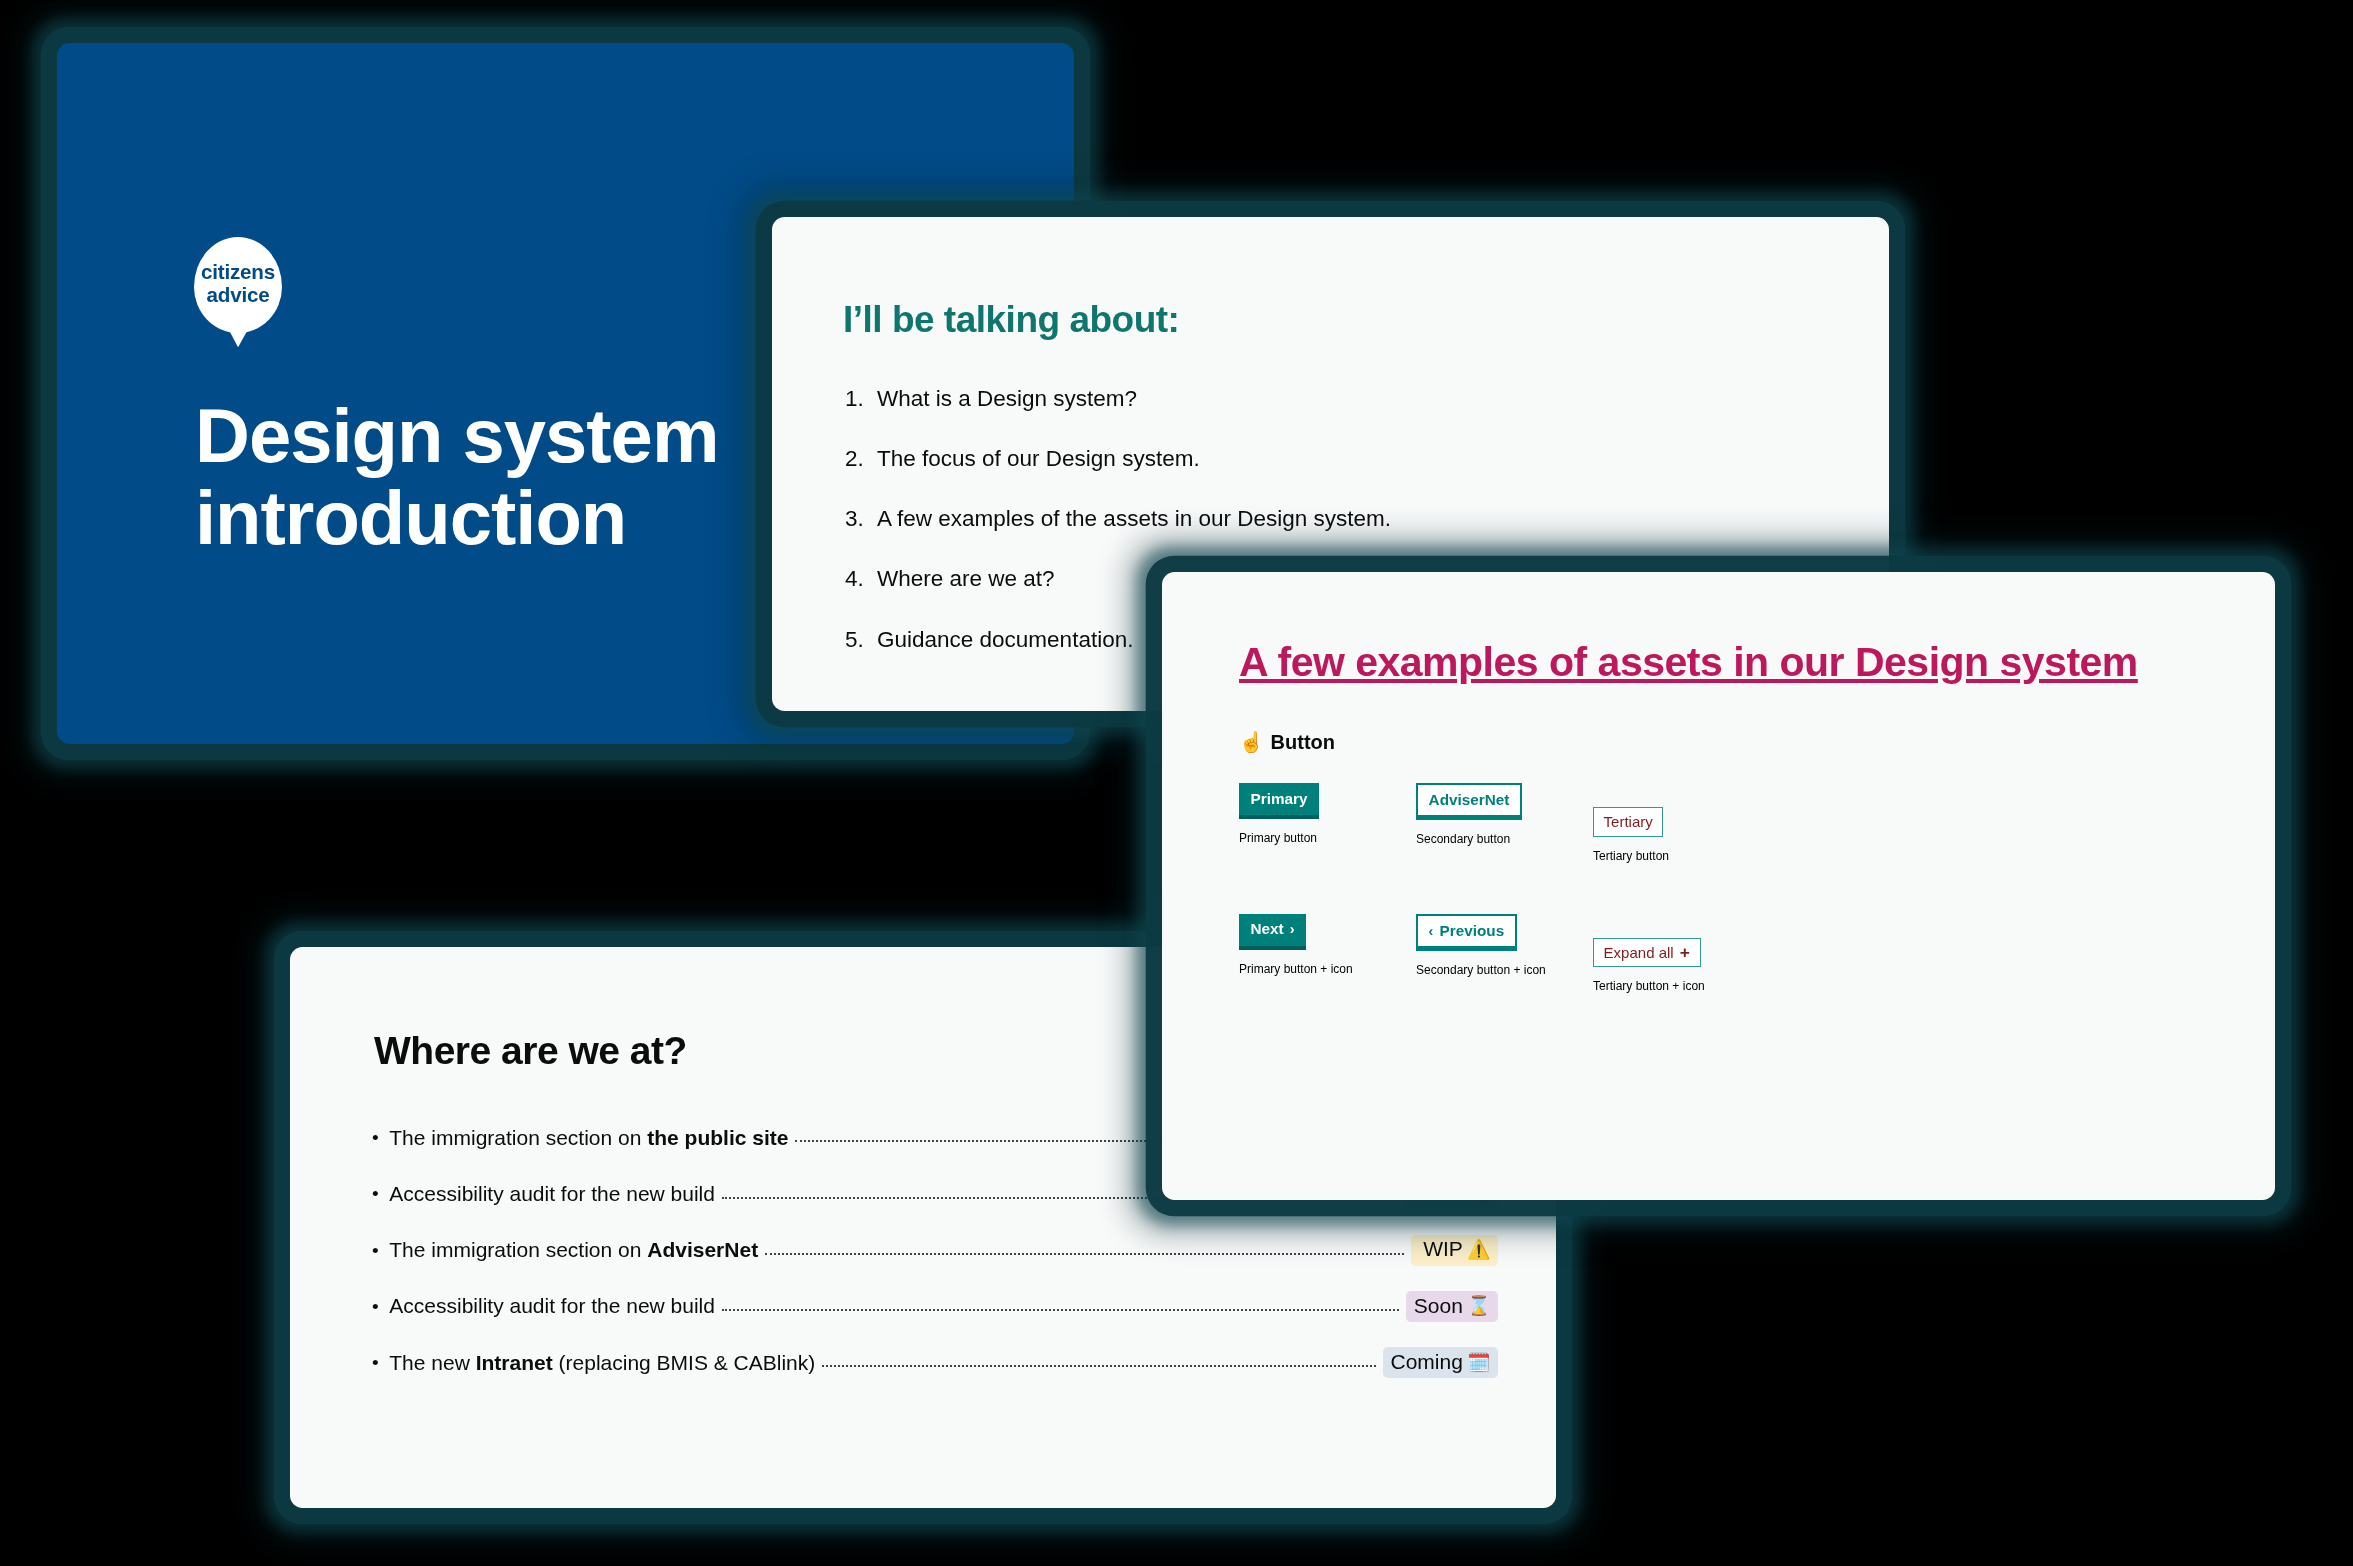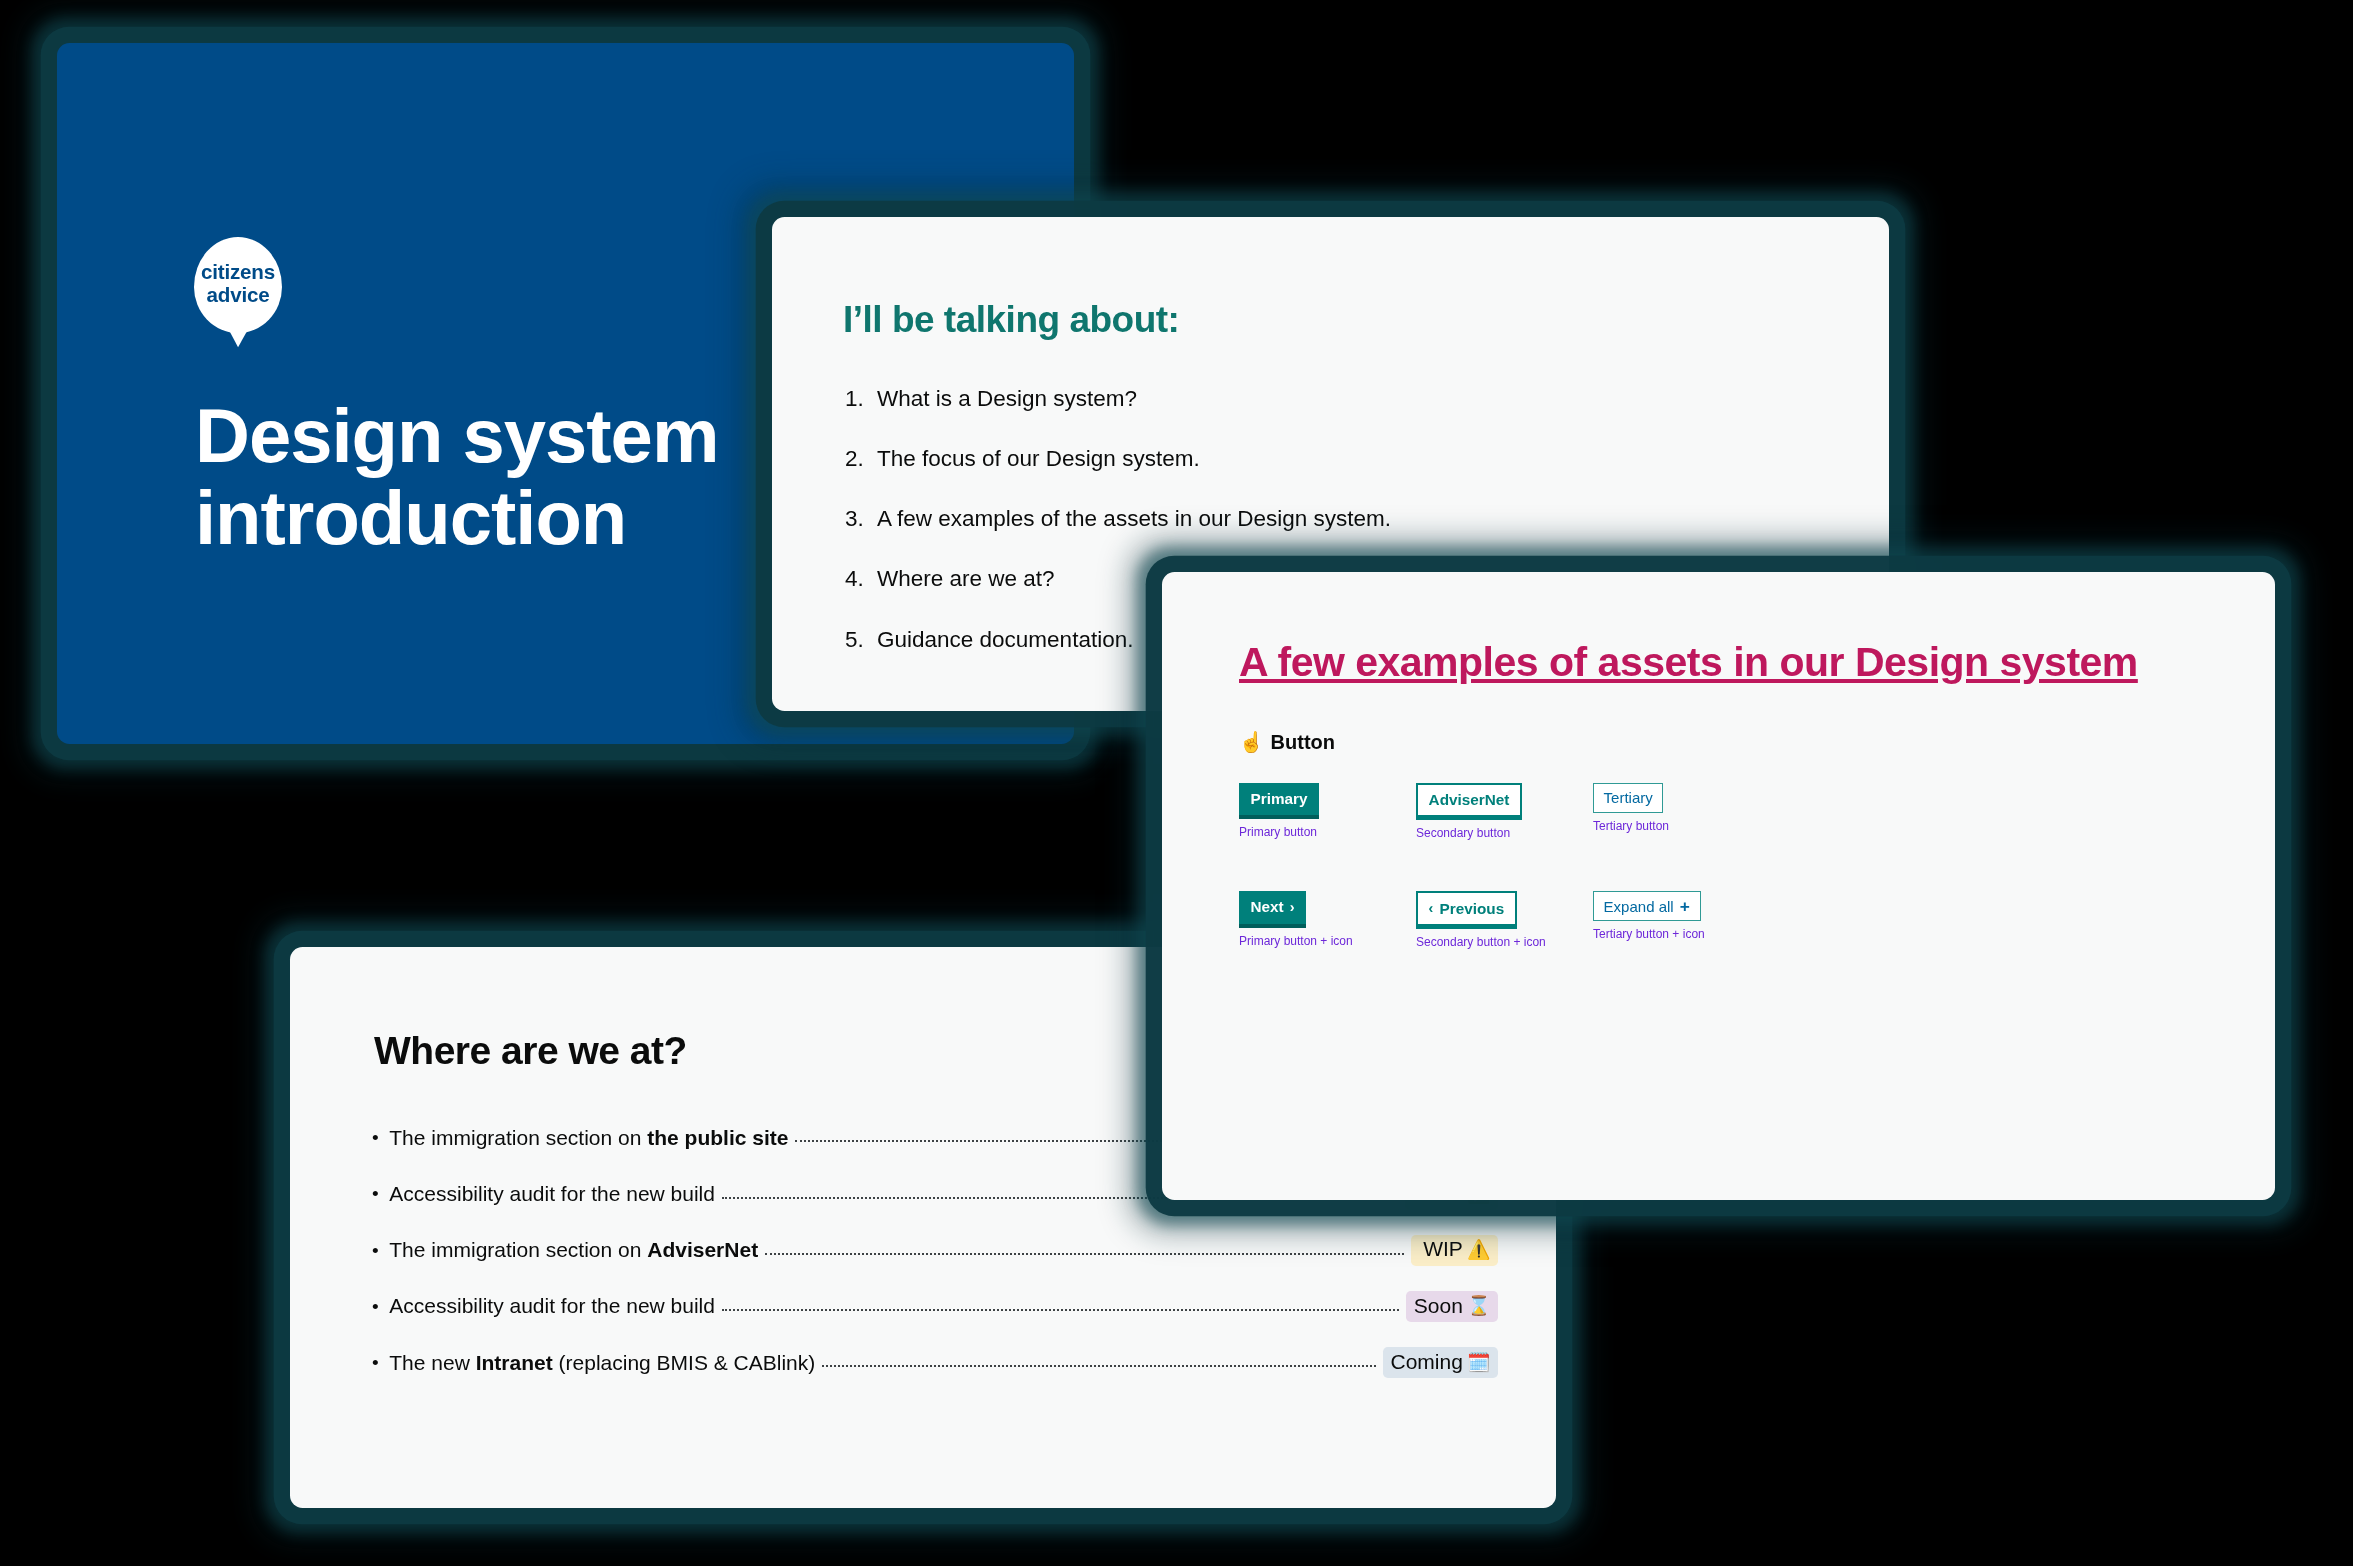--- a/index.html
+++ b/index.html
@@ -190,28 +190,29 @@
     background: #ffffff;
     color: #00807b;
     font-weight: bold;
     font-size: 15.3px;
     padding: 6.2px 10.6px 6.2px 10.6px;
     border: 2.4px solid #00807b;
     border-bottom-width: 5.3px;
   }
   .btn-tertiary {
     background: #ffffff;
-    color: #0369a1;
+    color: #7f1d1d;
     font-size: 15px;
     padding: 5.3px 9.6px;
     border: 1.4px solid #2f9a95;
+    margin-top: 24px;
   }
   .btn-caption {
-    margin-top: 6px;
-    color: #6d28d9;
+    margin-top: 12px;
+    color: #000000;
     font-size: 12px;
   }
   .chev {
     display: inline-block;
     font-weight: bold;
     font-size: 14.4px;
     line-height: 1;
   }
   .plus {
     display: inline-block;

